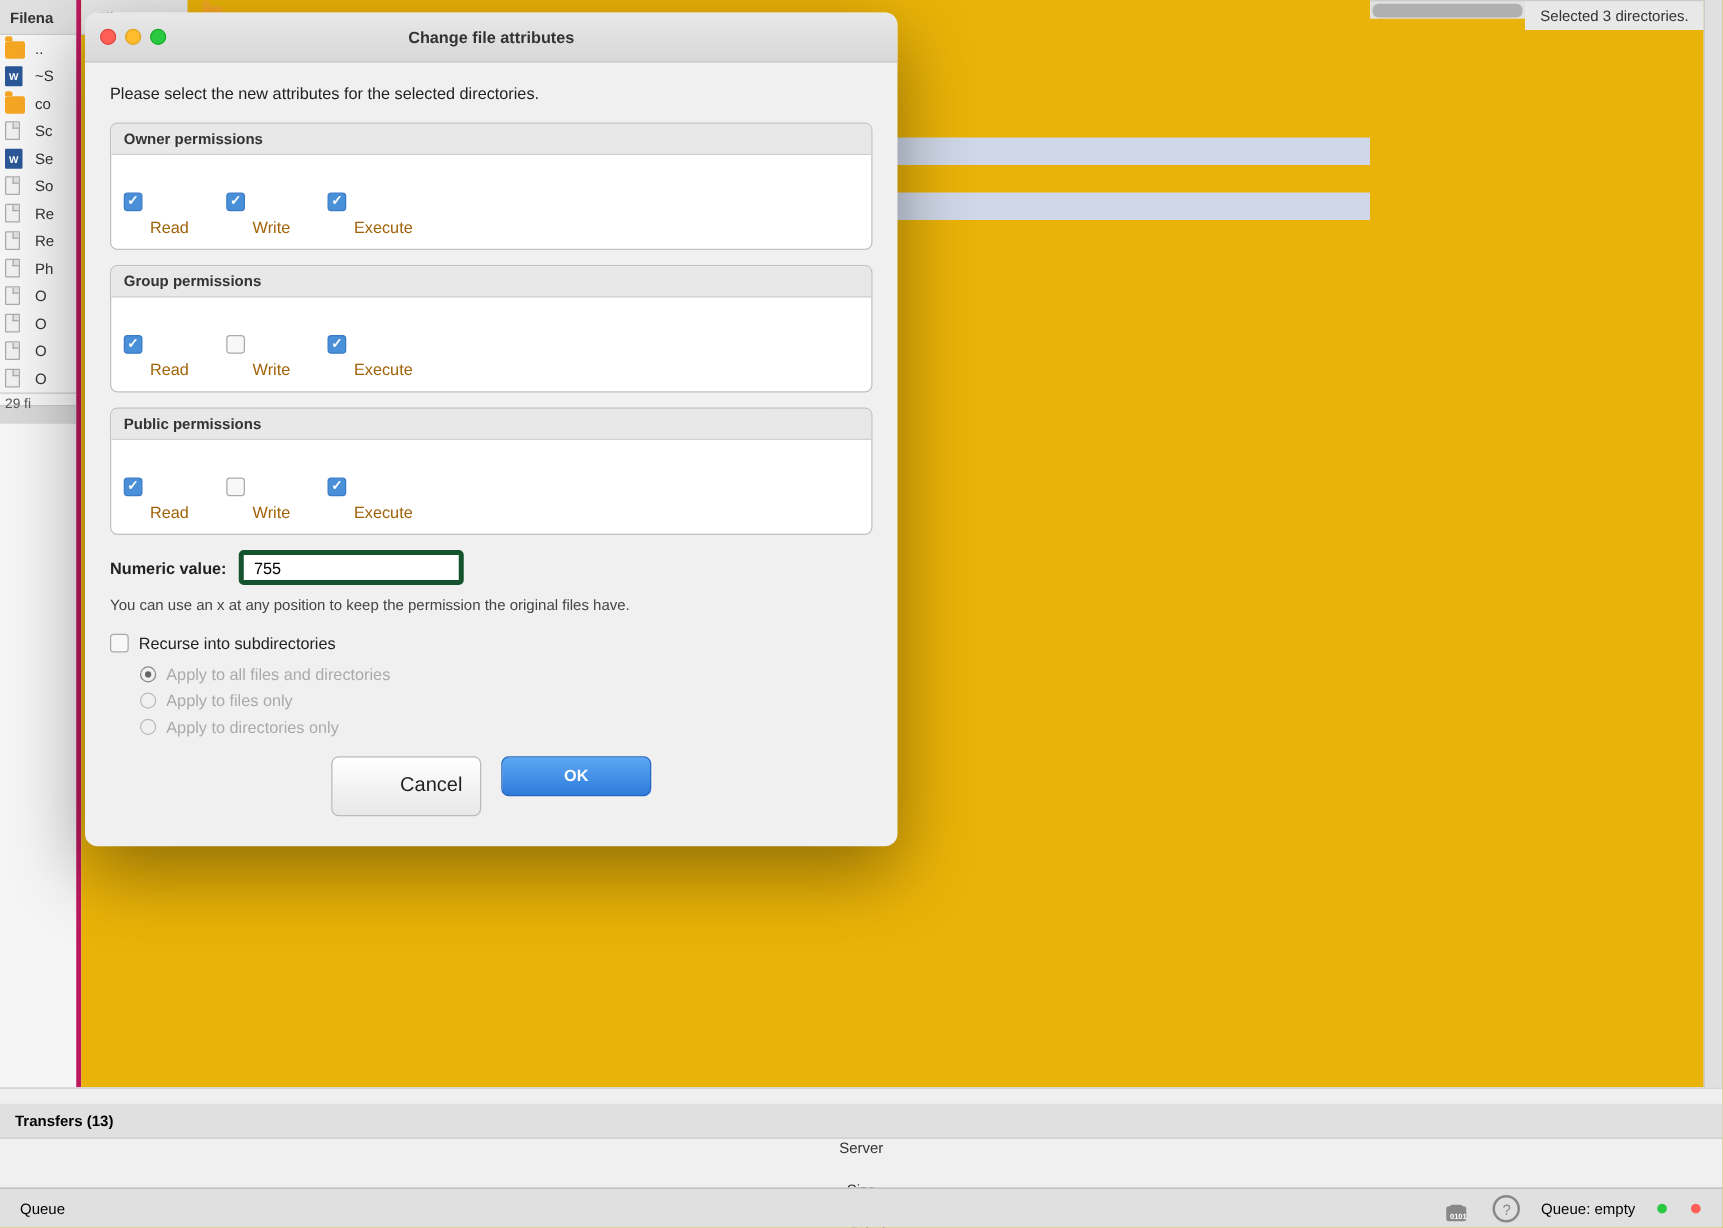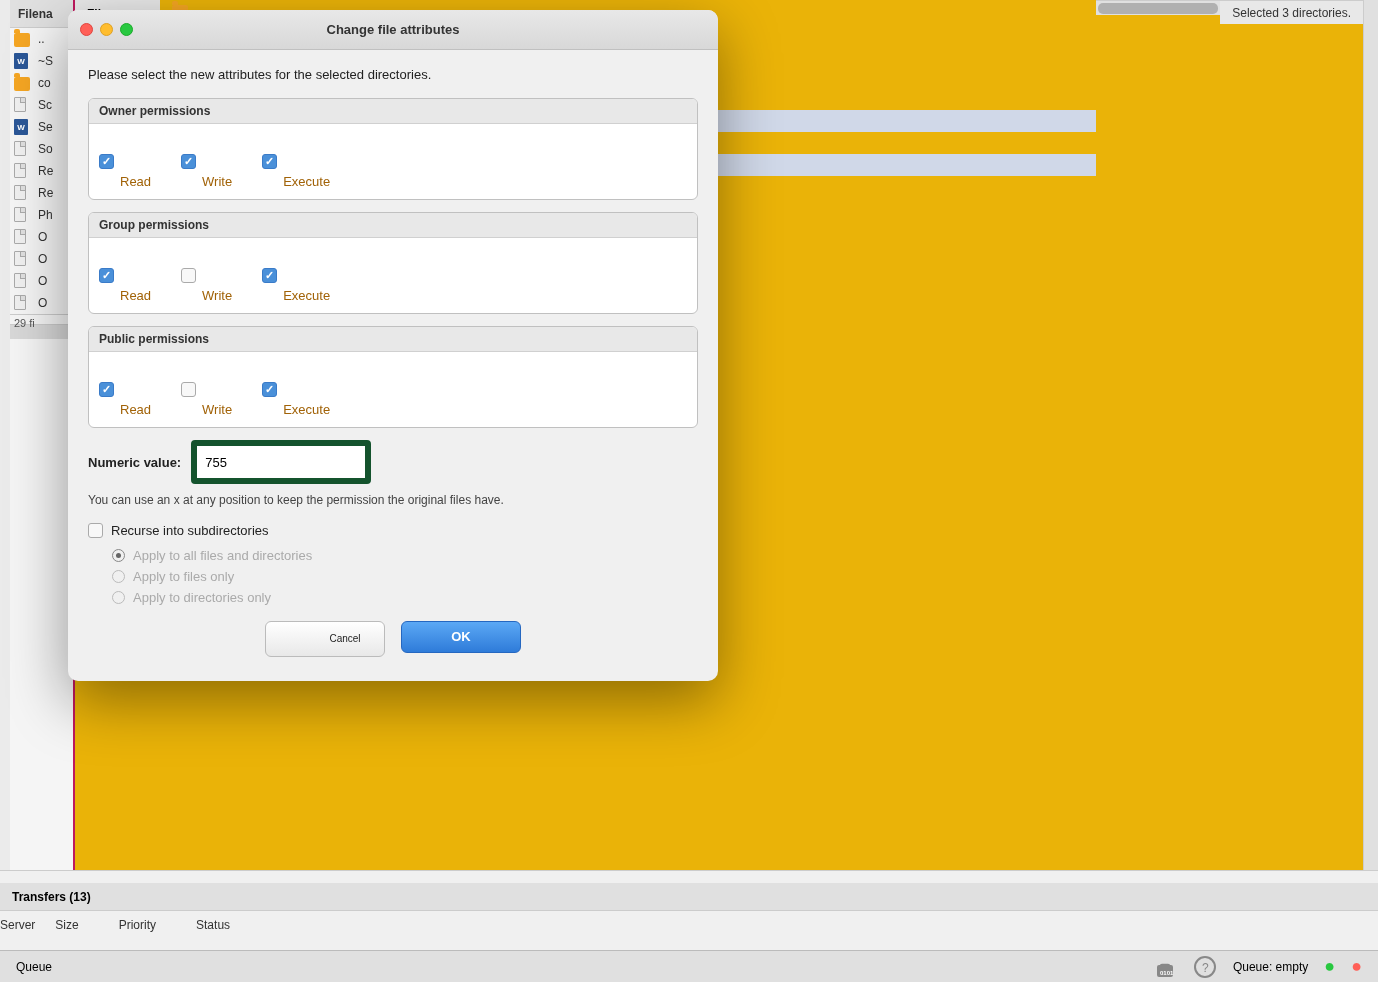--- a/index.html
+++ b/index.html
@@ -27,23 +27,22 @@
     .file-manager-top {
       display: flex;
       flex: 1;
       overflow: hidden;
     }
 
     
     .left-panel {
       width: 65px;
       background: #f5f5f5;
-      border-right: 2px solid #be185d;
+      border-right: 4px solid #be185d;
       overflow: hidden;
-      margin-left: 10px;
     }
 
     .left-panel-header {
       height: 28px;
       background: #e0e0e0;
       border-bottom: 1px solid #ccc;
       display: flex;
       align-items: center;
       padding: 0 8px;
       font-weight: 600;
@@ -195,24 +194,25 @@
       padding: 0 12px;
       font-size: 12px;
       font-weight: 600;
       margin-top: 12px;
     }
 
     .transfer-columns {
       display: flex;
       align-items: center;
       height: 28px;
-      padding: 0 0;
+      padding: 0 19px;
       font-size: 12px;
       color: #333;
       gap: 20px;
+      flex-direction: column;
     }
 
     
     .scrollbar-track {
       width: 15px;
       background: #e0e0e0;
       border-left: 1px solid #ccc;
     }
 
     
@@ -363,22 +363,22 @@
     }
 
     .numeric-label {
       font-size: 13px;
       color: #222;
       font-weight: 600;
     }
 
     .numeric-input {
       width: 180px;
-      height: 44px;
-      border: 6px solid #14532d;
+      height: 28px;
+      border: 4px solid #14532d;
       border-radius: 4px;
       padding: 0 8px;
       font-size: 13px;
       background: white;
       outline: none;
     }
 
     .hint-text {
       font-size: 12px;
       color: #444;
@@ -454,25 +454,25 @@
     
     .dialog-buttons {
       display: flex;
       justify-content: center;
       gap: 16px;
       padding-bottom: 8px;
     }
 
     .btn-cancel {
       width: 120px;
-      height: 36px;
+      height: 48px;
       background: linear-gradient(to bottom, #ffffff, #e8e8e8);
       border: 1px solid #bbb;
       border-radius: 6px;
-      font-size: 10px;
+      font-size: 16px;
       color: #222;
       cursor: pointer;
       display: flex;
       align-items: center;
       justify-content: center;
       padding-left: 40px;
     }
 
     .btn-ok {
       width: 120px;

